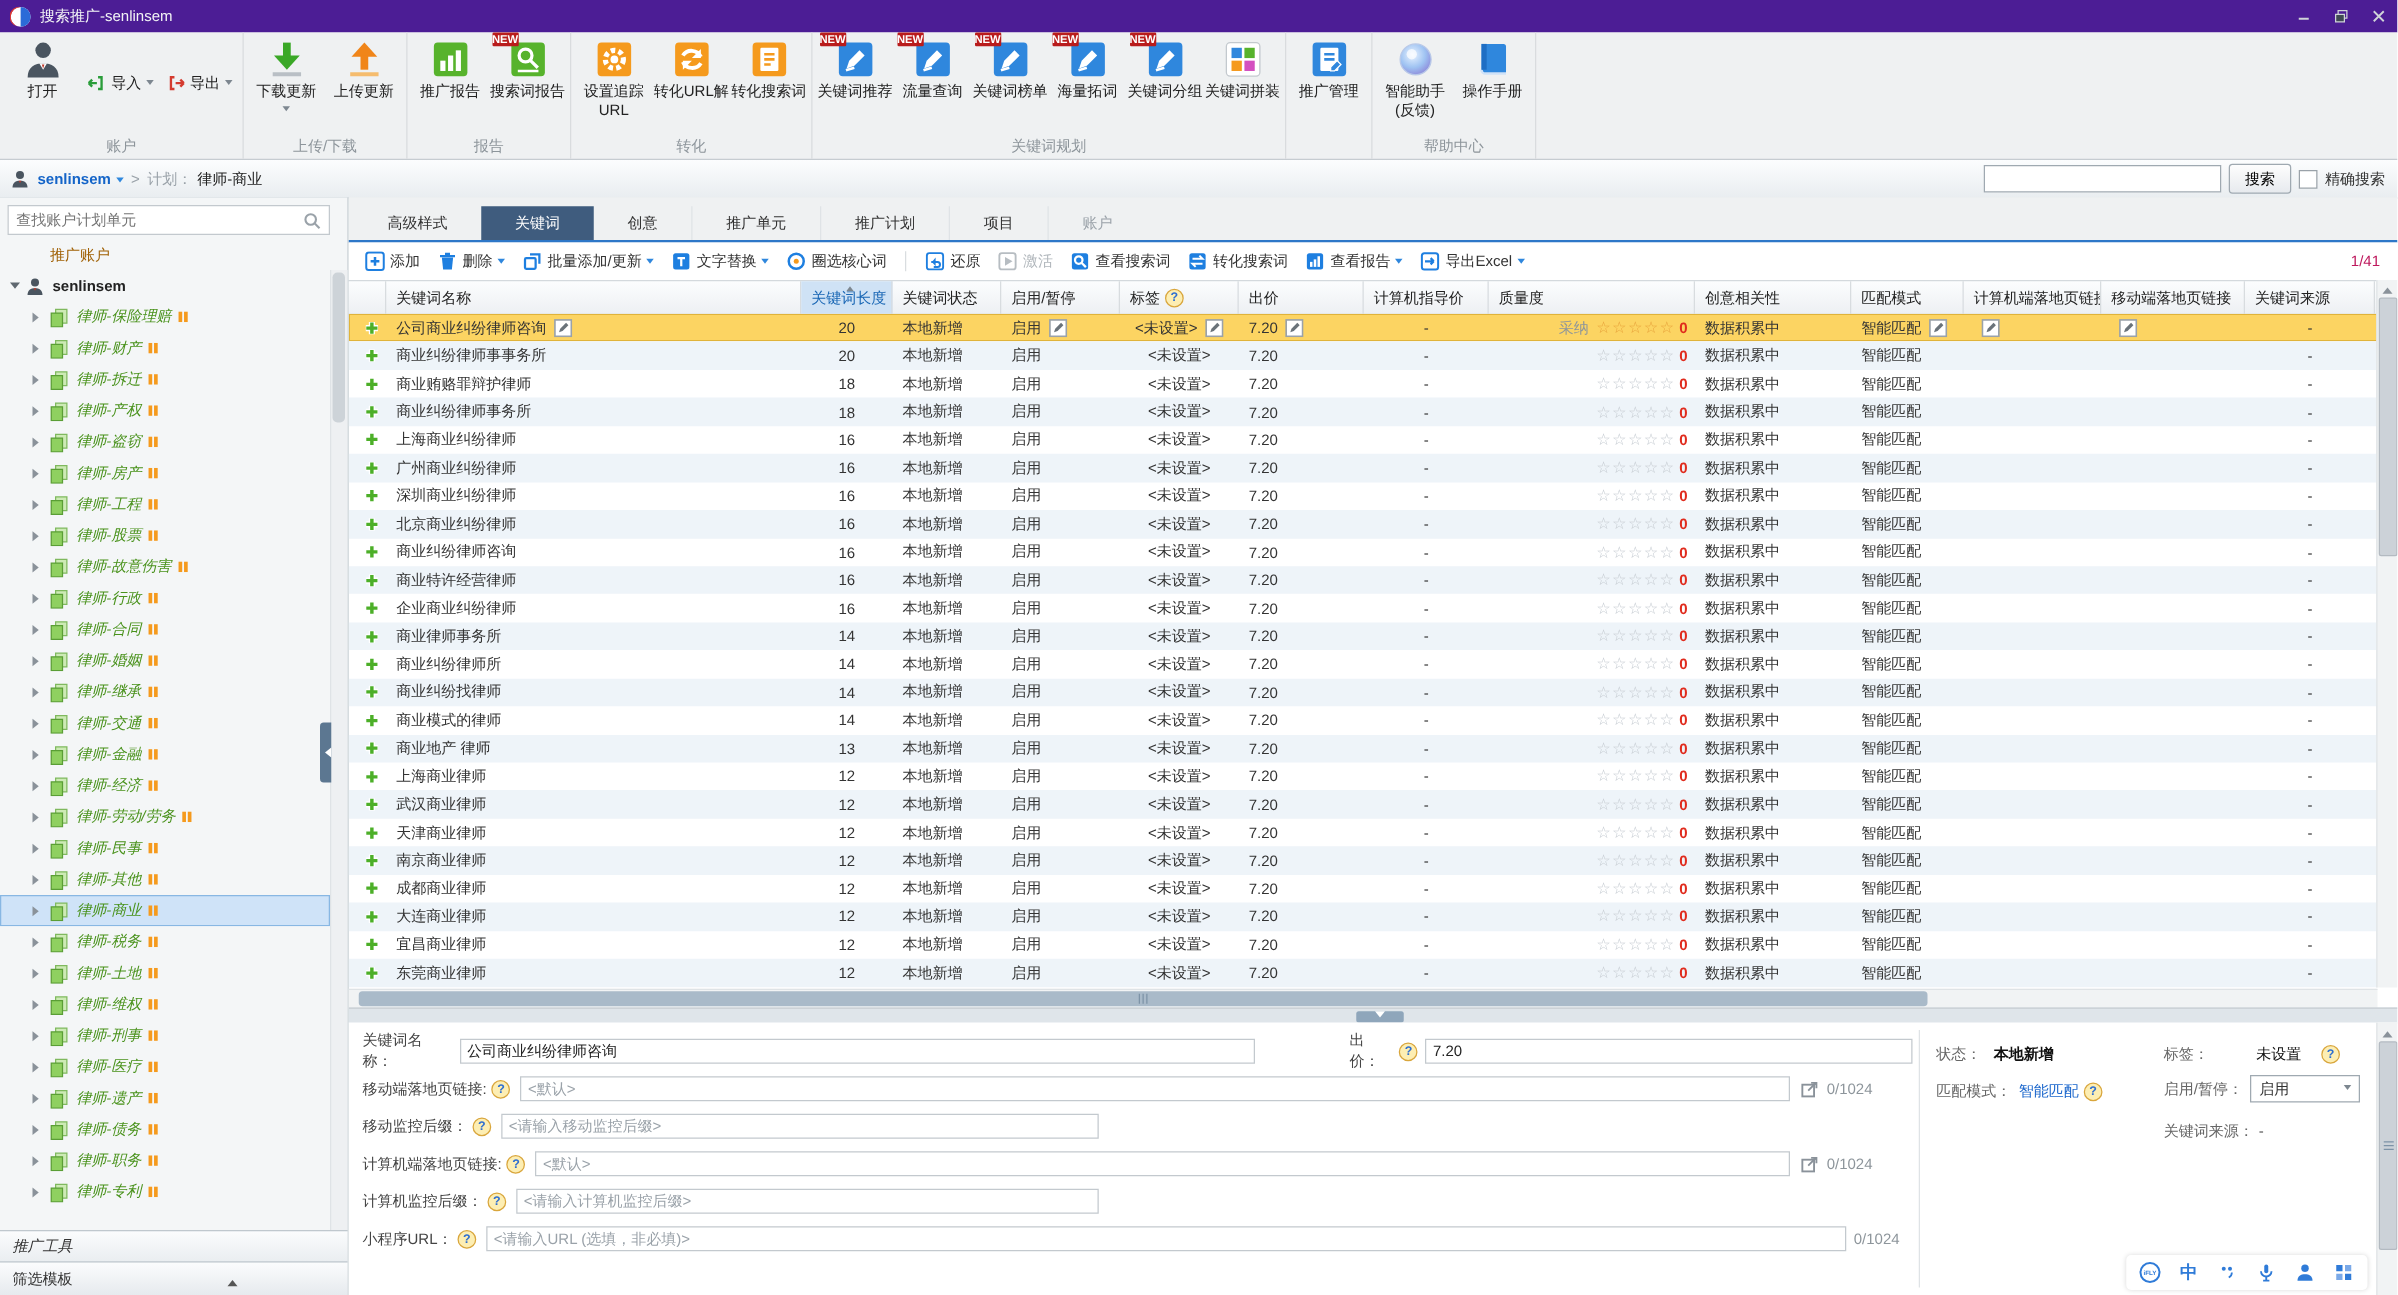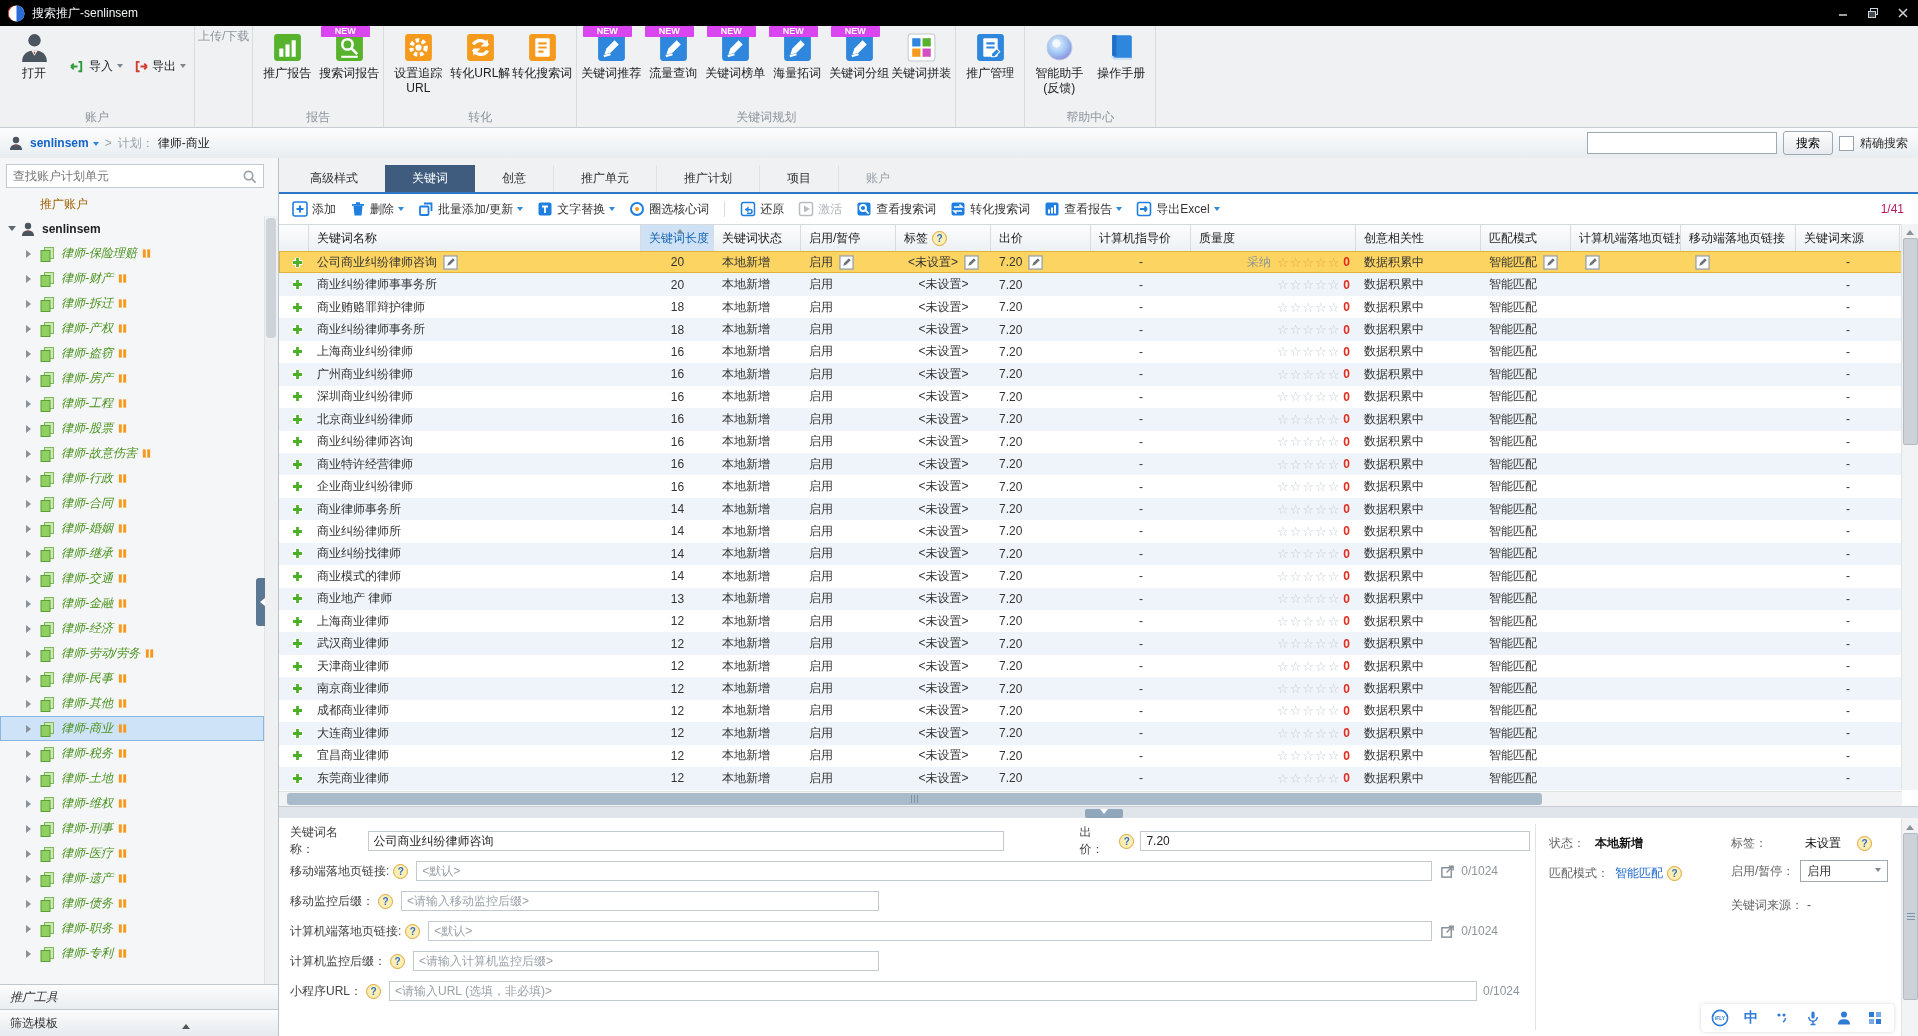--- a/index.html
+++ b/index.html
@@ -1,31 +1,31 @@
 <!DOCTYPE html>
 <html><head>
 <meta charset="utf-8">
 <style>
   html,body{margin:0;padding:0;}
   body{width:1918px;height:1036px;position:relative;overflow:hidden;background:#fff;
        font-family:"Liberation Sans","DejaVu Sans",sans-serif;font-size:12px;color:#333;}
   svg{display:block;}
   
-  .titlebar{position:absolute;top:0;left:0;right:0;height:26px;background:#000000;display:flex;align-items:center;padding-left:8px;}
+  .titlebar{position:absolute;top:0;left:0;right:0;height:26px;background:#4c1d95;display:flex;align-items:center;padding-left:8px;}
   .titlebar .logo{width:17px;height:17px;margin-right:7px;}
   .titlebar .title{color:#f2f4f5;font-size:12px;}
   .win-controls{position:absolute;right:0;top:0;height:26px;display:flex;}
   .win-controls span{width:30px;height:26px;display:flex;align-items:center;justify-content:center;}
   
   .ribbon{position:absolute;top:26px;left:0;right:0;height:101px;background:#eff1f2;border-bottom:1px solid #c6ccd1;display:flex;}
   .rgroup{display:flex;flex-direction:column;border-right:1px solid #d9dcde;padding:2px 3px 0;}
   .rbtns{flex:1;display:flex;align-items:flex-start;}
   .rbtn{width:62px;height:76px;display:flex;flex-direction:column;align-items:center;padding-top:3px;border-radius:3px;cursor:default;}
   .ricon{width:33px;height:33px;margin-bottom:2px;position:relative;flex:none;}
-  .rbadge{position:absolute;top:-5px;left:-12px;background:#d946ef;color:#fff;font-size:9px;font-weight:bold;padding:1px 14px;border-radius:1px;line-height:9px;}
+  .rbadge{position:absolute;top:-5px;left:-12px;background:#b91c1c;color:#fff;font-size:9px;font-weight:bold;padding:1px 0;border-radius:1px;line-height:9px;}
   .rlabel{font-size:12px;color:#222;text-align:center;line-height:15px;max-width:60px;}
   .rstack{display:flex;flex-direction:row;justify-content:center;gap:10px;height:76px;padding:0 5px;}
   .srow{display:flex;align-items:center;gap:4px;font-size:12px;color:#222;}
   .sicon{width:15px;height:15px;}
   .rglabel{height:18px;text-align:center;color:#8d959b;font-size:12px;line-height:16px;}
   .caret-d{width:0;height:0;border:3.5px solid transparent;border-top:4.5px solid #7d8790;margin-top:4px;}
   .caret-blue{border-top-color:#2f87dd;}
   
   .accbar{position:absolute;top:128px;left:0;right:0;height:30px;background:linear-gradient(#fcfdfe,#e9edf0);border-bottom:1px solid #aeb9c2;display:flex;align-items:center;padding-left:8px;}
   .accname{color:#1464c8;font-weight:bold;margin:0 4px 0 6px;}
@@ -188,20 +188,43 @@
               </svg>
             </span>
             <span>导出</span>
             <span class="caret-d" style="margin-top: 2px;"></span>
           </div>
         </div>
       </div>
       <div class="rglabel">账户</div>
     </div>
     <div class="rgroup">
+      <div class="rbtns">
+        <div class="rbtn">
+          <span class="ricon">
+            <svg viewBox="0 0 32 32">
+              <rect x="13" y="3" width="6" height="11" fill="#3aa827"></rect>
+              <path d="M6 13h20l-10 11z" fill="#3aa827"></path>
+              <path d="M5 26h22v3H5z" fill="#b9bfc5"></path>
+            </svg>
+          </span>
+          <span class="rlabel">下载更新</span>
+          <span class="caret-d"></span>
+        </div>
+        <div class="rbtn">
+          <span class="ricon">
+            <svg viewBox="0 0 32 32">
+              <path d="M6 14h20L16 3z" fill="#f08519"></path>
+              <rect x="13" y="13" width="6" height="11" fill="#f08519"></rect>
+              <path d="M5 26h22v3H5z" fill="#f5bc6e"></path>
+            </svg>
+          </span>
+          <span class="rlabel">上传更新</span>
+        </div>
+      </div>
       <div class="rglabel">上传/下载</div>
     </div>
     <div class="rgroup">
       <div class="rbtns">
         <div class="rbtn">
           <span class="ricon">
             <svg viewBox="0 0 32 32">
               <rect x="3" y="3" width="26" height="26" rx="3" fill="#57b32c"></rect>
               <rect x="8" y="17" width="4" height="8" fill="#fff"></rect>
               <rect x="14" y="13" width="4" height="12" fill="#fff"></rect>

